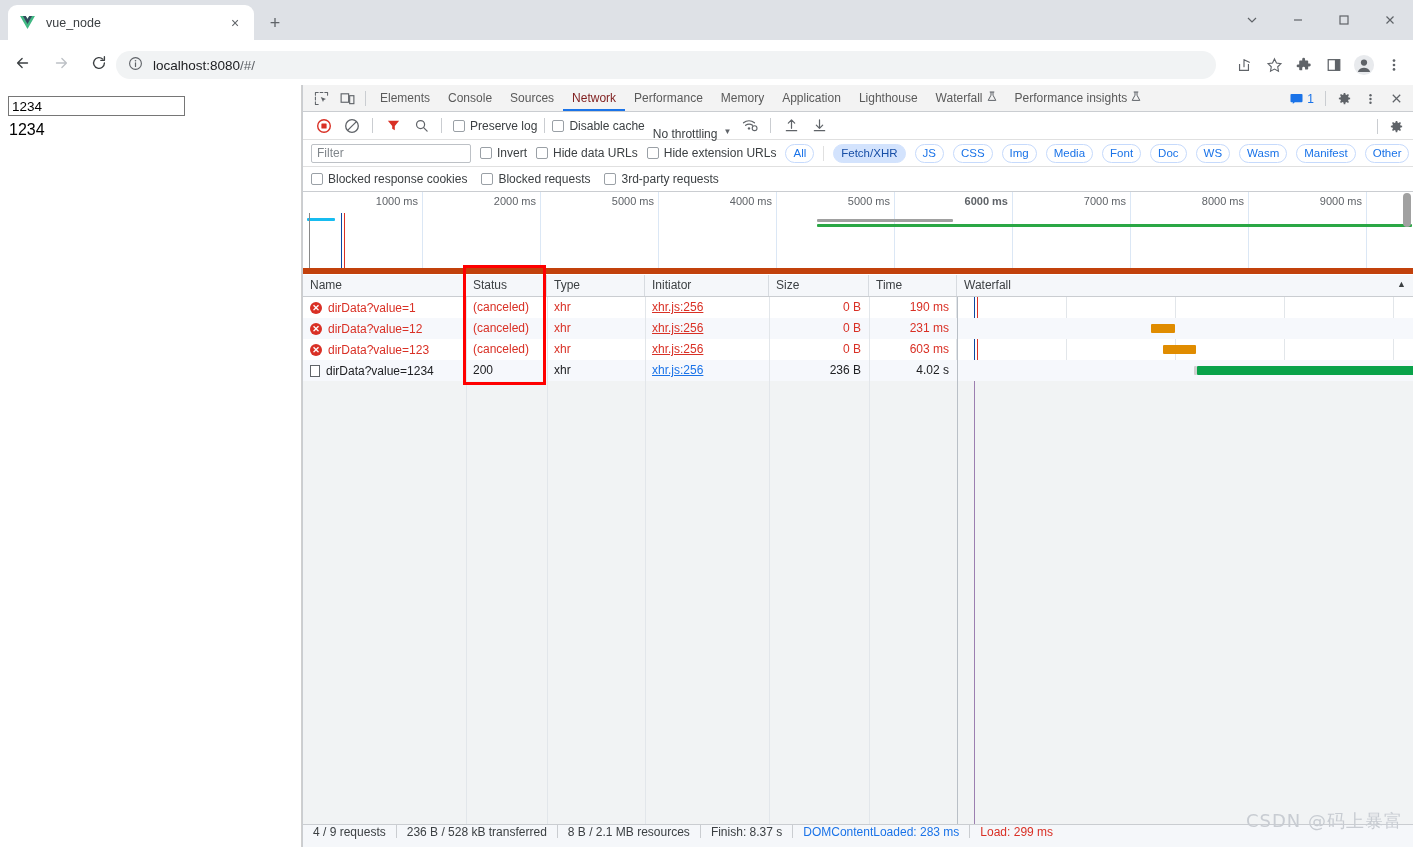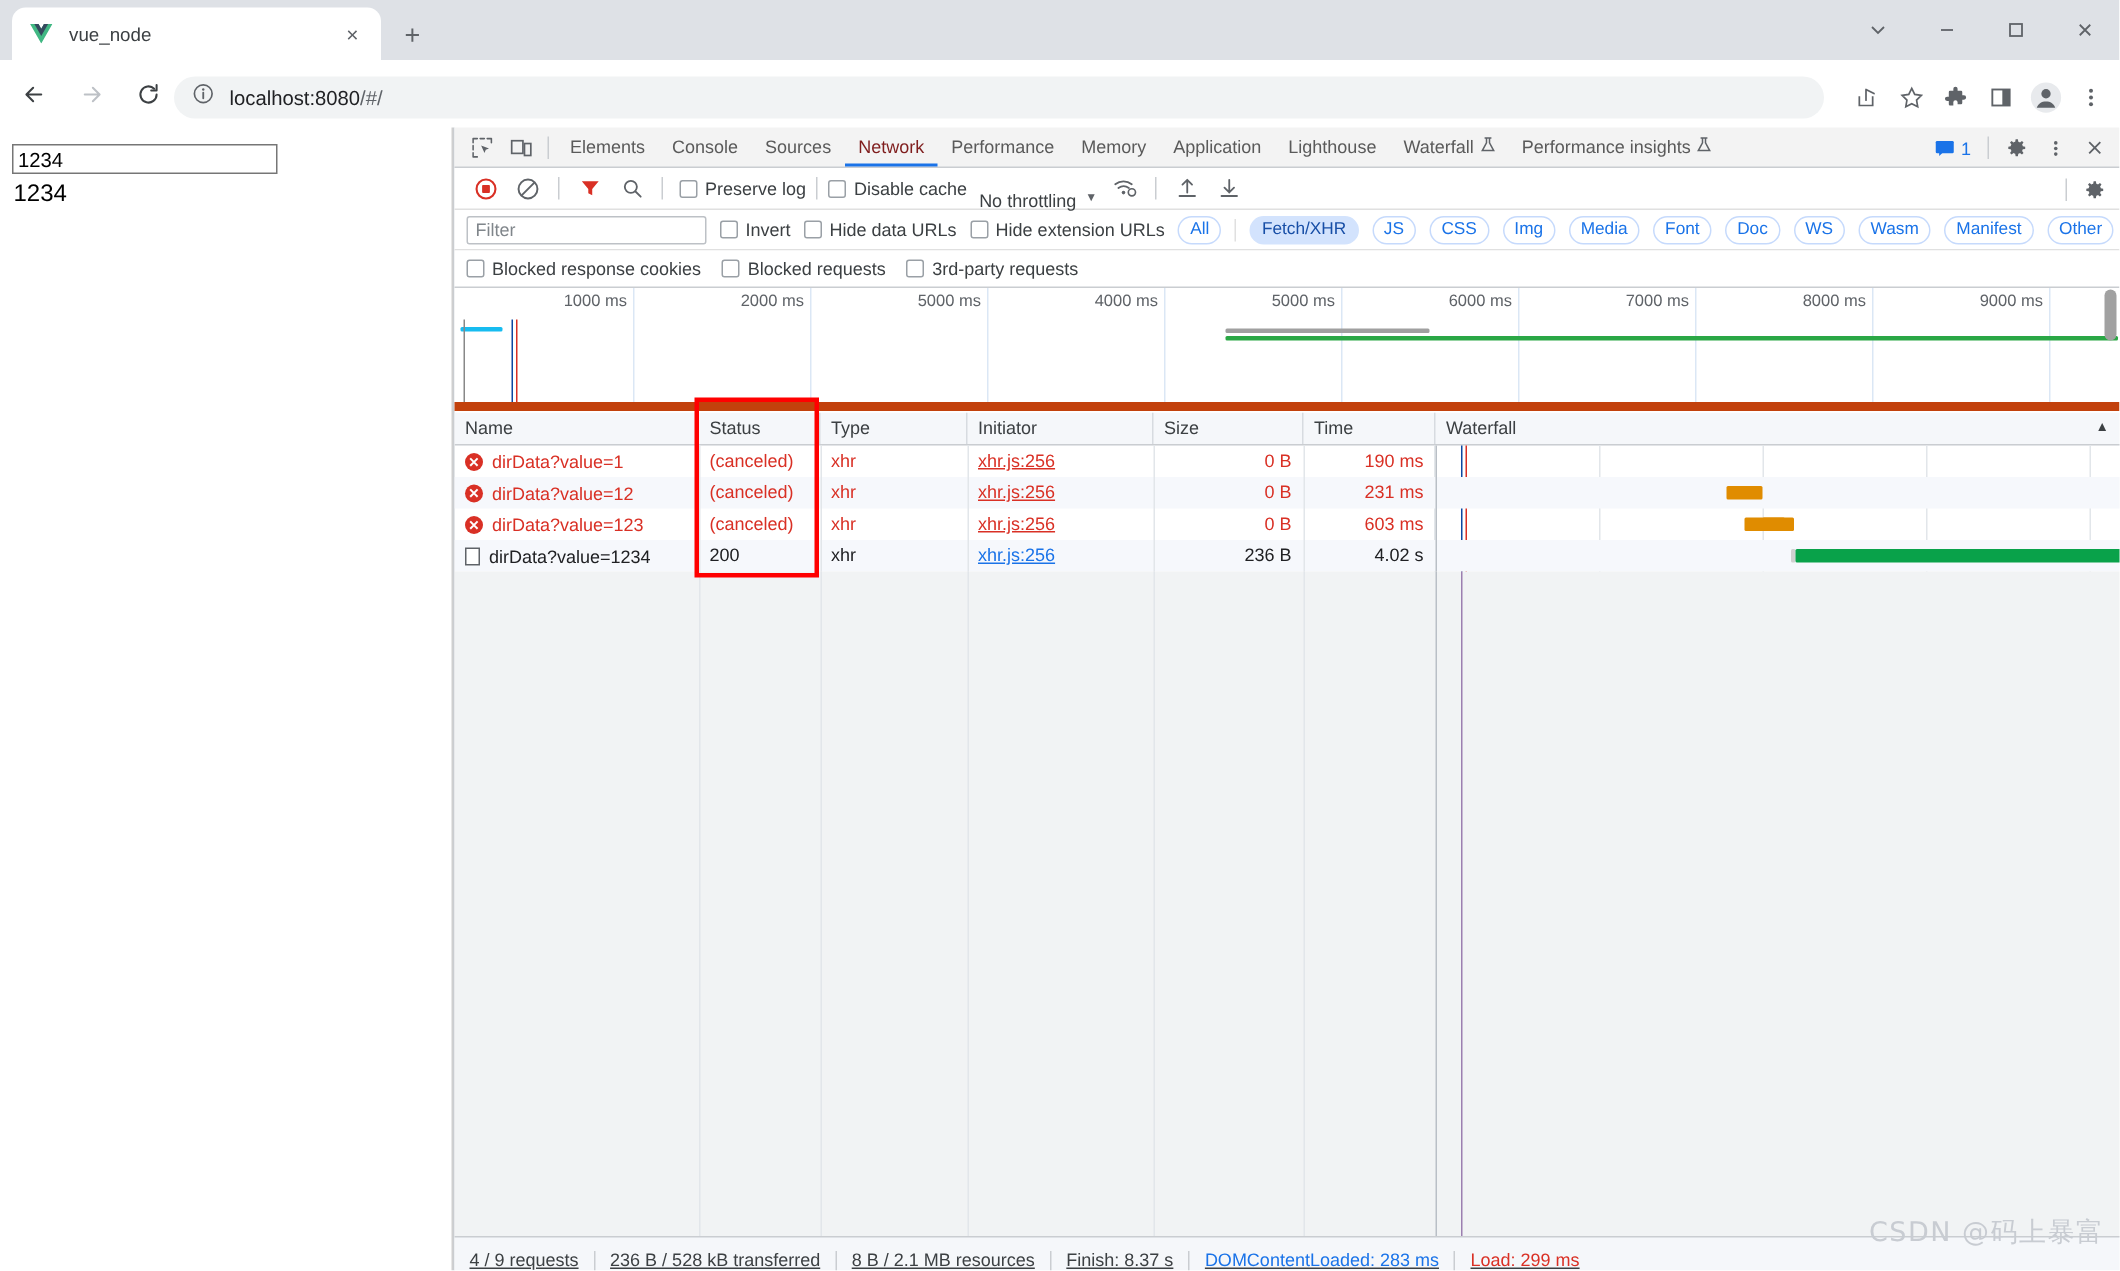--- a/index.html
+++ b/index.html
@@ -163,21 +163,21 @@
   .wf-bar { position:absolute; height:9px; border-radius:1px; }
   .wf-vline { position:absolute; top:0; width:1px; height:100%; }
 
   .redbox {
     position:absolute; border: 3px solid #ff0000; pointer-events:none; z-index: 20;
   }
 
   .statusbar {
     position:absolute; left:0; bottom:0; width:1111px; height:23px;
     border-top:1px solid #cacdd1; background:#f5f7fa;
-    display:flex; align-items:flex-end; font-size:12px; color:#3c4043;text-decoration:underline;
+    display:flex; align-items:flex-start; font-size:12px; color:#3c4043;
   }
   .sb-item { padding: 0 10px; white-space:nowrap; }
   .sb-sep { width:1px; height:13px; background:#cacdd1; }
   .sb-blue { color:#1a73e8; }
   .sb-red { color:#d93025; }
 
   .watermark {
     position:absolute; right: 10px; bottom: 14px; font-size: 18px; color: #c8ccd2;
     letter-spacing: 1px; z-index: 30; pointer-events:none;
     font-family: "DejaVu Sans", sans-serif;
@@ -504,21 +504,21 @@
         </div>
       <div class="ov-tick" style="left:238px;width:118px;">
           <span>5000 ms</span>
         </div>
       <div class="ov-tick" style="left:356px;width:118px;">
           <span>4000 ms</span>
         </div>
       <div class="ov-tick" style="left:474px;width:118px;">
           <span>5000 ms</span>
         </div>
-      <div class="ov-tick" style="left:592px;width:118px;">
+      <div class="ov-tick" style="left:592px;width:118px;font-weight:bold;">
           <span>6000 ms</span>
         </div>
       <div class="ov-tick" style="left:710px;width:118px;">
           <span>7000 ms</span>
         </div>
       <div class="ov-tick" style="left:828px;width:118px;">
           <span>8000 ms</span>
         </div>
       <div class="ov-tick" style="left:946px;width:118px;">
           <span>9000 ms</span>

